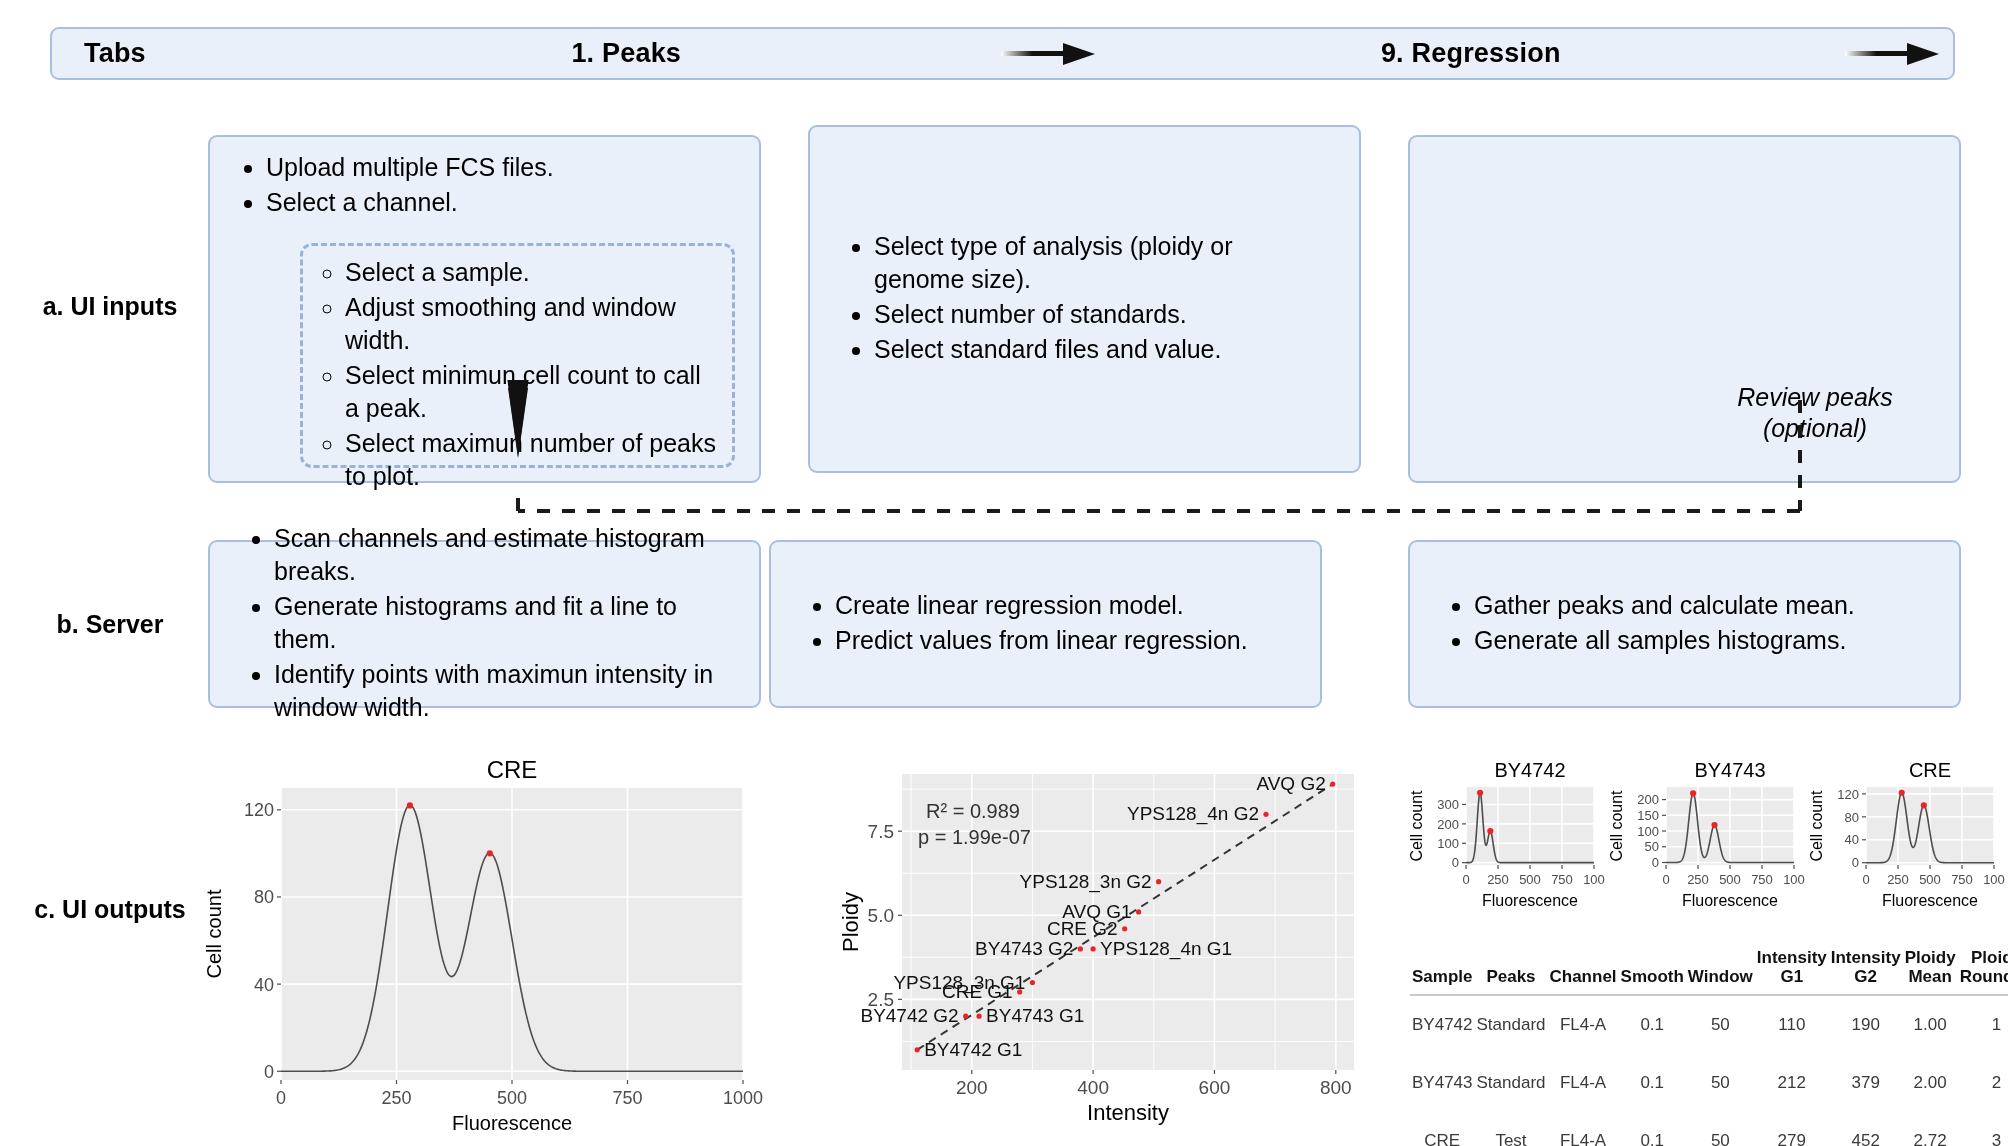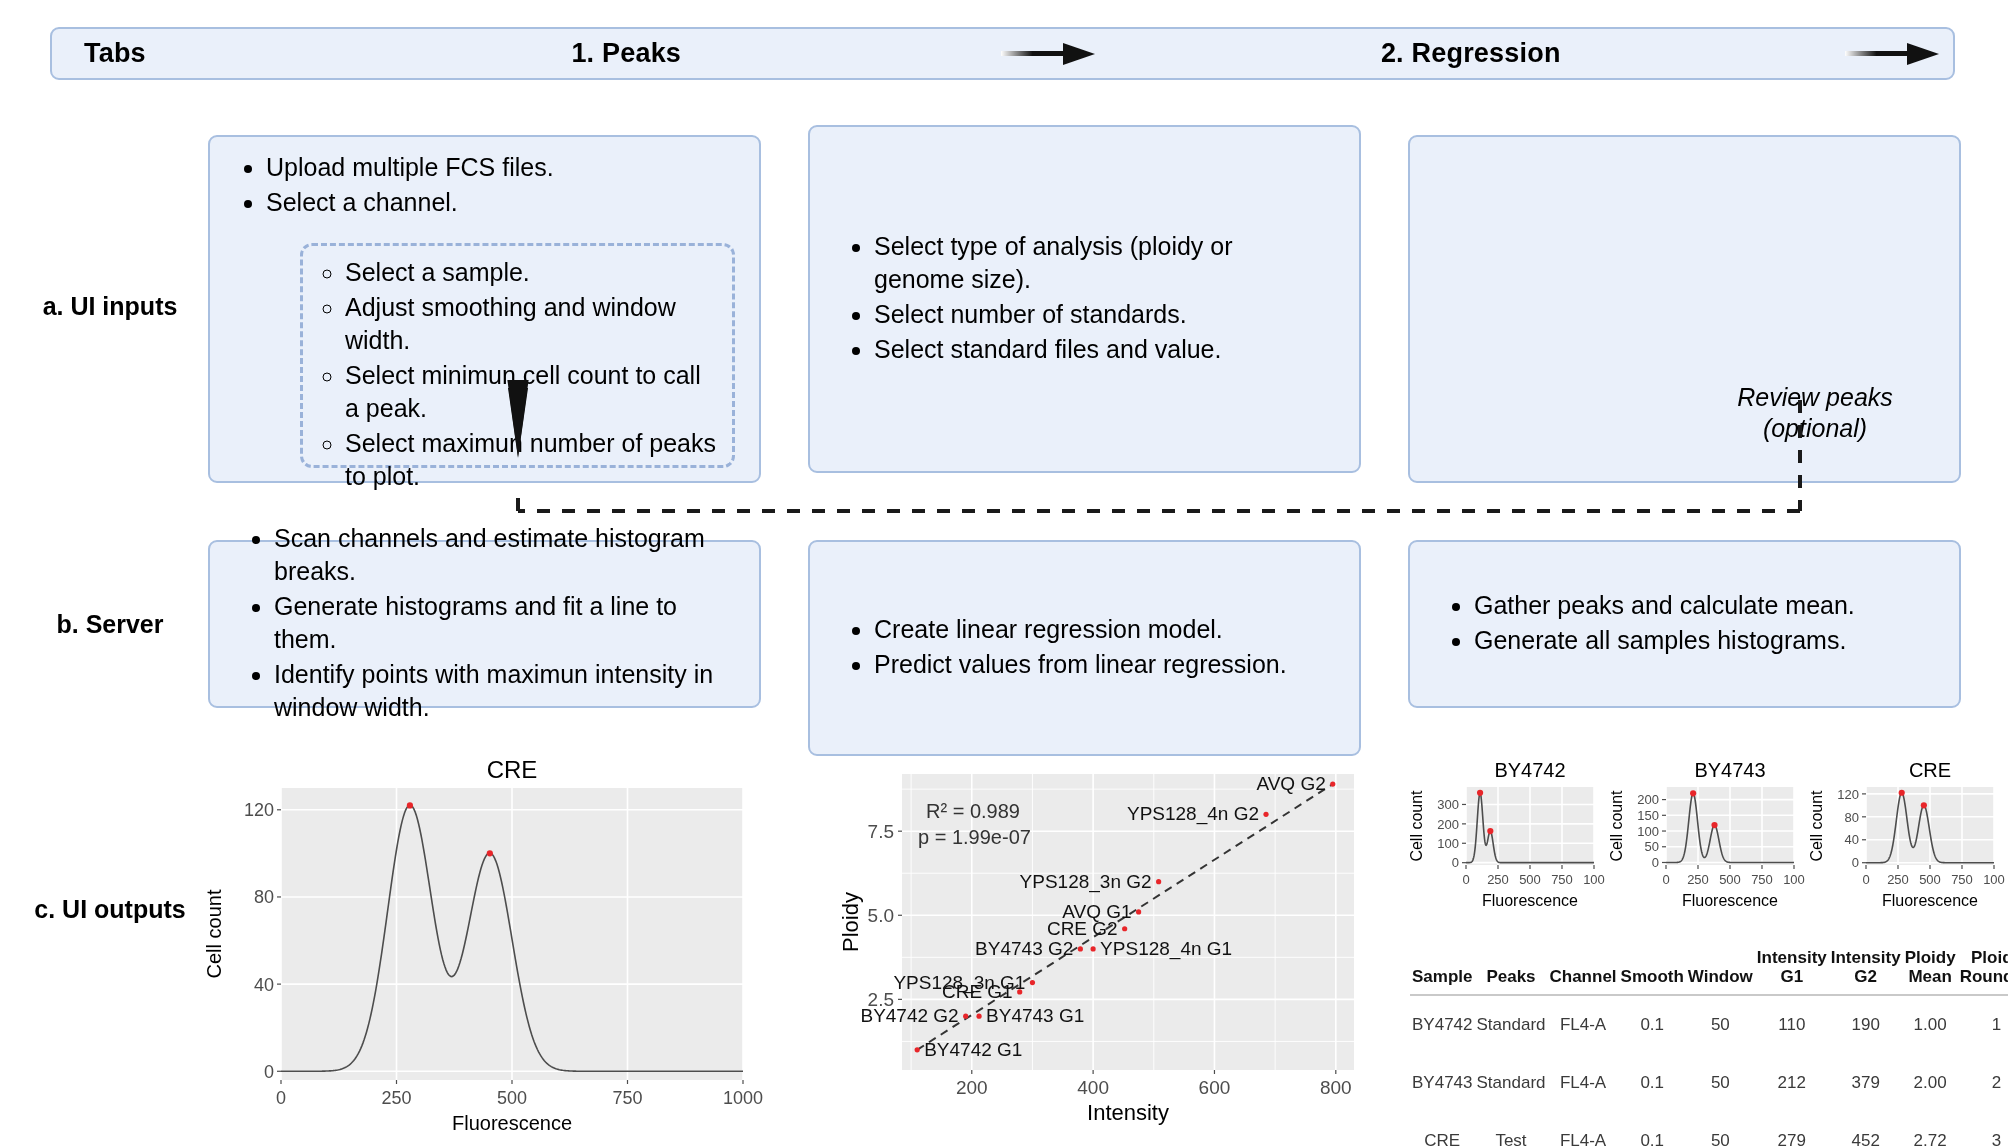--- a/index.html
+++ b/index.html
@@ -52,21 +52,21 @@
         <defs>
           <linearGradient id="ag1" x1="0" x2="1">
             <stop offset="0" stop-color="#ffffff"></stop>
             <stop offset="0.45" stop-color="#111111"></stop>
           </linearGradient>
         </defs>
         <rect x="0" y="10" width="70" height="5" fill="url(#ag1)"></rect>
         <polygon points="62,2 94,13 62,24" fill="#111111"></polygon>
       </svg>
   </div>
-  <div class="tab-cell">2. Regression</div>
+  <div class="tab-cell">9. Regression</div>
   <div class="arrow-cell">
     <svg width="96" height="26" viewBox="0 0 96 26">
         <rect x="0" y="10" width="70" height="5" fill="url(#ag1)"></rect>
         <polygon points="62,2 94,13 62,24" fill="#111111"></polygon>
       </svg>
   </div>
 </div>
 
 <div class="rowlabel" style="top:292px;">a. UI inputs</div>
 <div class="rowlabel" style="top:610px;">b. Server</div>
@@ -119,21 +119,21 @@
 <div class="box" style="left:208px;top:540px;width:553px;height:168px;">
   <div class="vcenter">
     <ul class="ulist">
       <li>Scan channels and estimate histogram breaks.</li>
       <li>Generate histograms and fit a line to them.</li>
       <li>Identify points with maximun intensity in window width.</li>
     </ul>
   </div>
 </div>
 
-<div class="box" style="left:808px;top:540px;width:553px;height:216px;">
+<div class="box" style="left:769px;top:540px;width:553px;height:168px;">
   <div class="vcenter">
     <ul class="ulist">
       <li>Create linear regression model.</li>
       <li>Predict values from linear regression.</li>
     </ul>
   </div>
 </div>
 
 <div class="box" style="left:1408px;top:540px;width:553px;height:168px;">
   <div class="vcenter">

